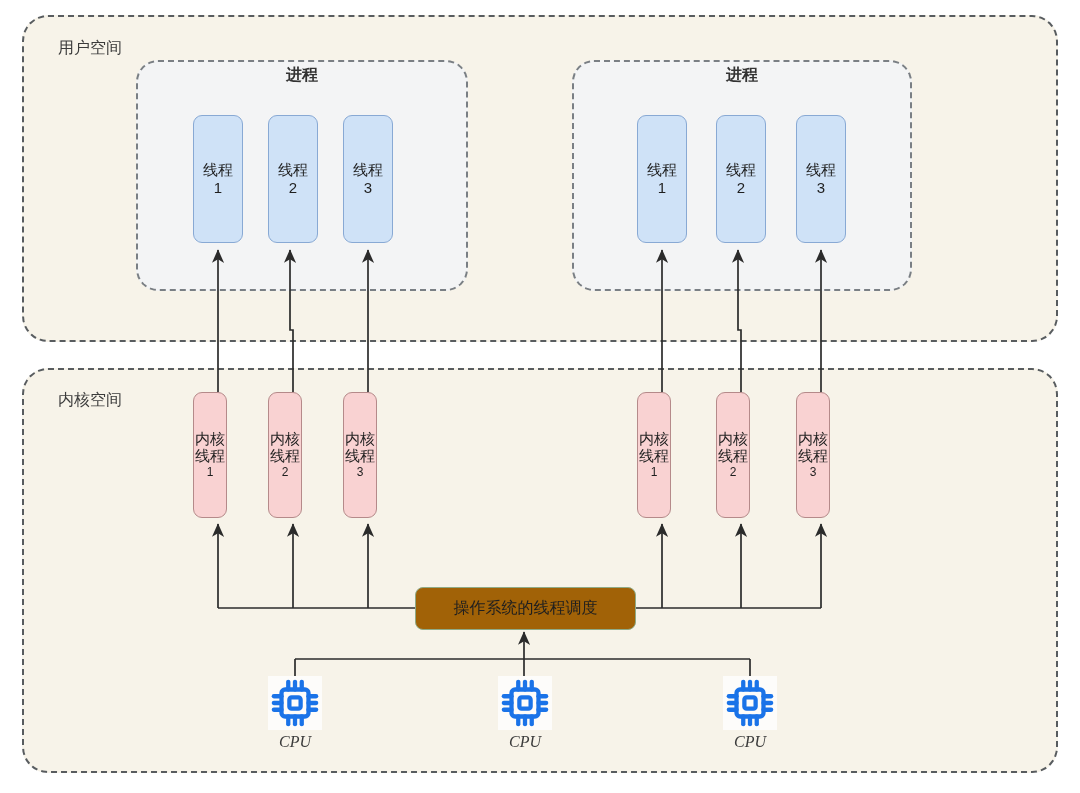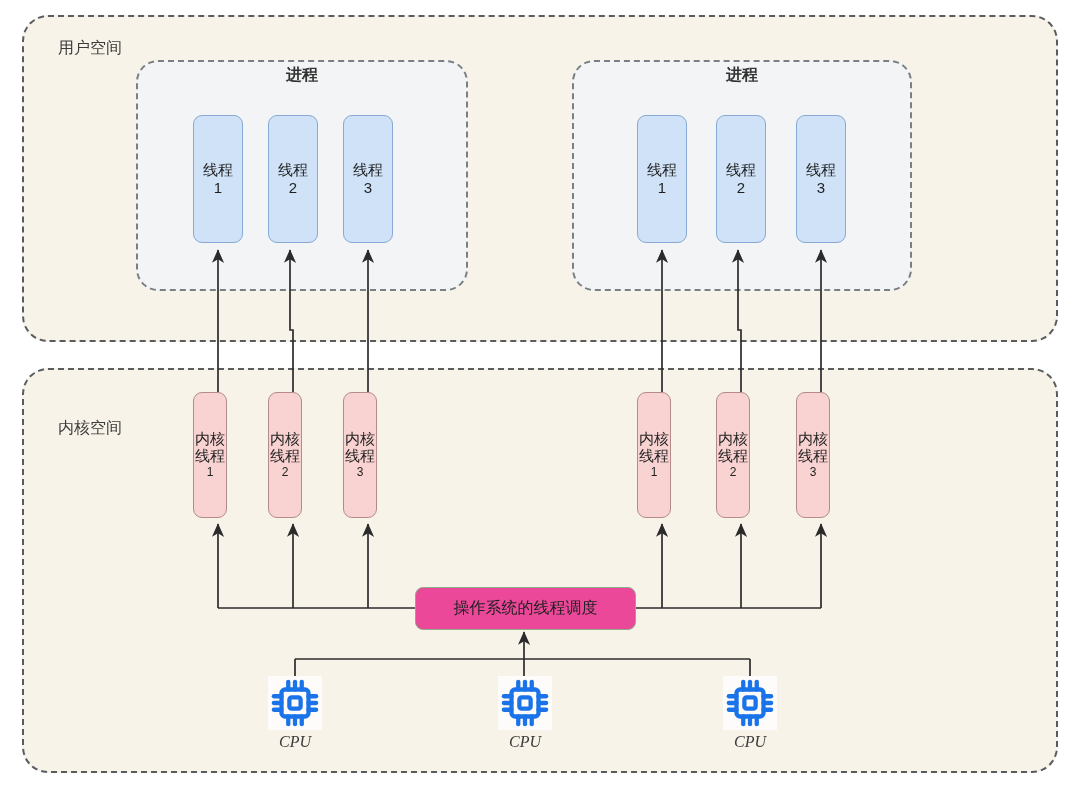--- a/index.html
+++ b/index.html
@@ -29,21 +29,21 @@
   #zone-kernel { left: 22px;  top: 368px; width: 1036px; height: 405px; }
 
   .zone-label {
     position: absolute;
     font-size: 16px;
     font-weight: normal;
     color: #3b3b3b;
     white-space: nowrap;
   }
   #label-user   { left: 58px; top: 38px; }
-  #label-kernel { left: 58px; top: 390px; margin-top: 28px; }
+  #label-kernel { left: 58px; top: 390px; }
 
   
   .process-box {
     position: absolute;
     background: #f3f4f5;
     border: 2px dashed #7a7f84;
     border-radius: 22px;
     box-sizing: border-box;
   }
   #process-1 { left: 136px; top: 60px; width: 332px; height: 231px; }
@@ -100,21 +100,21 @@
   }
   .kthread-box .num { font-size: 12px; margin-top: 1px; }
 
   
   #scheduler-box {
     position: absolute;
     left: 415px;
     top: 587px;
     width: 221px;
     height: 43px;
-    background: #ec4899;
+    background: #a16207;
     border: 1.5px solid #8faa86;
     border-radius: 8px;
     box-sizing: border-box;
     display: flex;
     align-items: center;
     justify-content: center;
     font-size: 16px;
     color: #1f1f1f;
     z-index: 5;
   }

